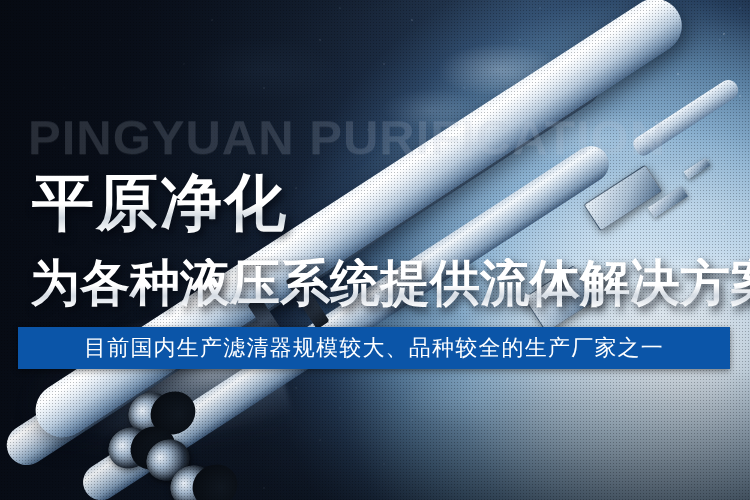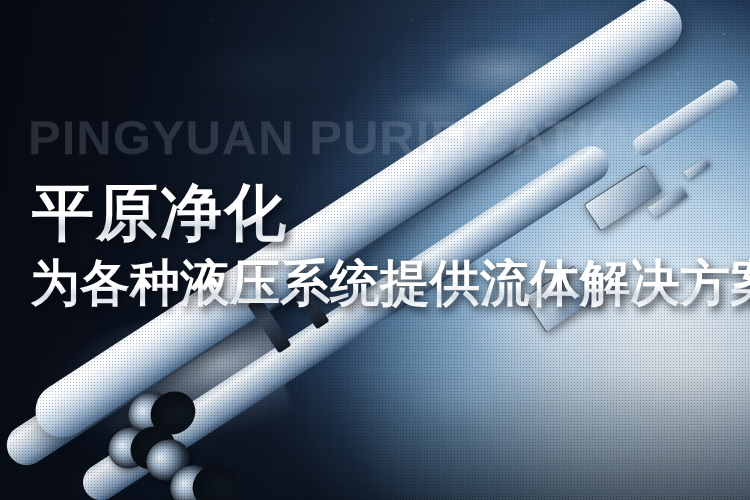--- a/index.html
+++ b/index.html
@@ -214,21 +214,21 @@
     letter-spacing: 1px;
     white-space: nowrap;
     color: rgba(168,185,206,0.14);
     text-shadow: 0 1px 0 rgba(255,255,255,.05);
     line-height: 1;
   }
 
   .title-main {
     position: absolute;
     left: 32px;
-    top: 182px;
+    top: 172px;
     font-size: 62px;
     font-weight: 700;
     letter-spacing: 2px;
     line-height: 1;
     color: #ffffff;
     background: linear-gradient(180deg, #ffffff 0%, #ffffff 52%, #cfd7de 74%, #ffffff 100%);
     -webkit-background-clip: text;
     background-clip: text;
     -webkit-text-fill-color: transparent;
     filter: drop-shadow(3px 4px 4px rgba(2,6,14,.85));
@@ -313,14 +313,17 @@
   </div>
 
   <div class="layer halftone"></div>
 
   <div class="ghost-text">PINGYUAN PURIFICATION</div>
 
   <div class="title-main">平原净化</div>
 
   <div class="title-sub">为各种液压系统提供流体解决方案</div>
 
+  <div class="tagline-bar">
+    <div class="tagline-text">目前国内生产滤清器规模较大、品种较全的生产厂家之一</div>
+  </div>
 
 </div>
 
 </body></html>

